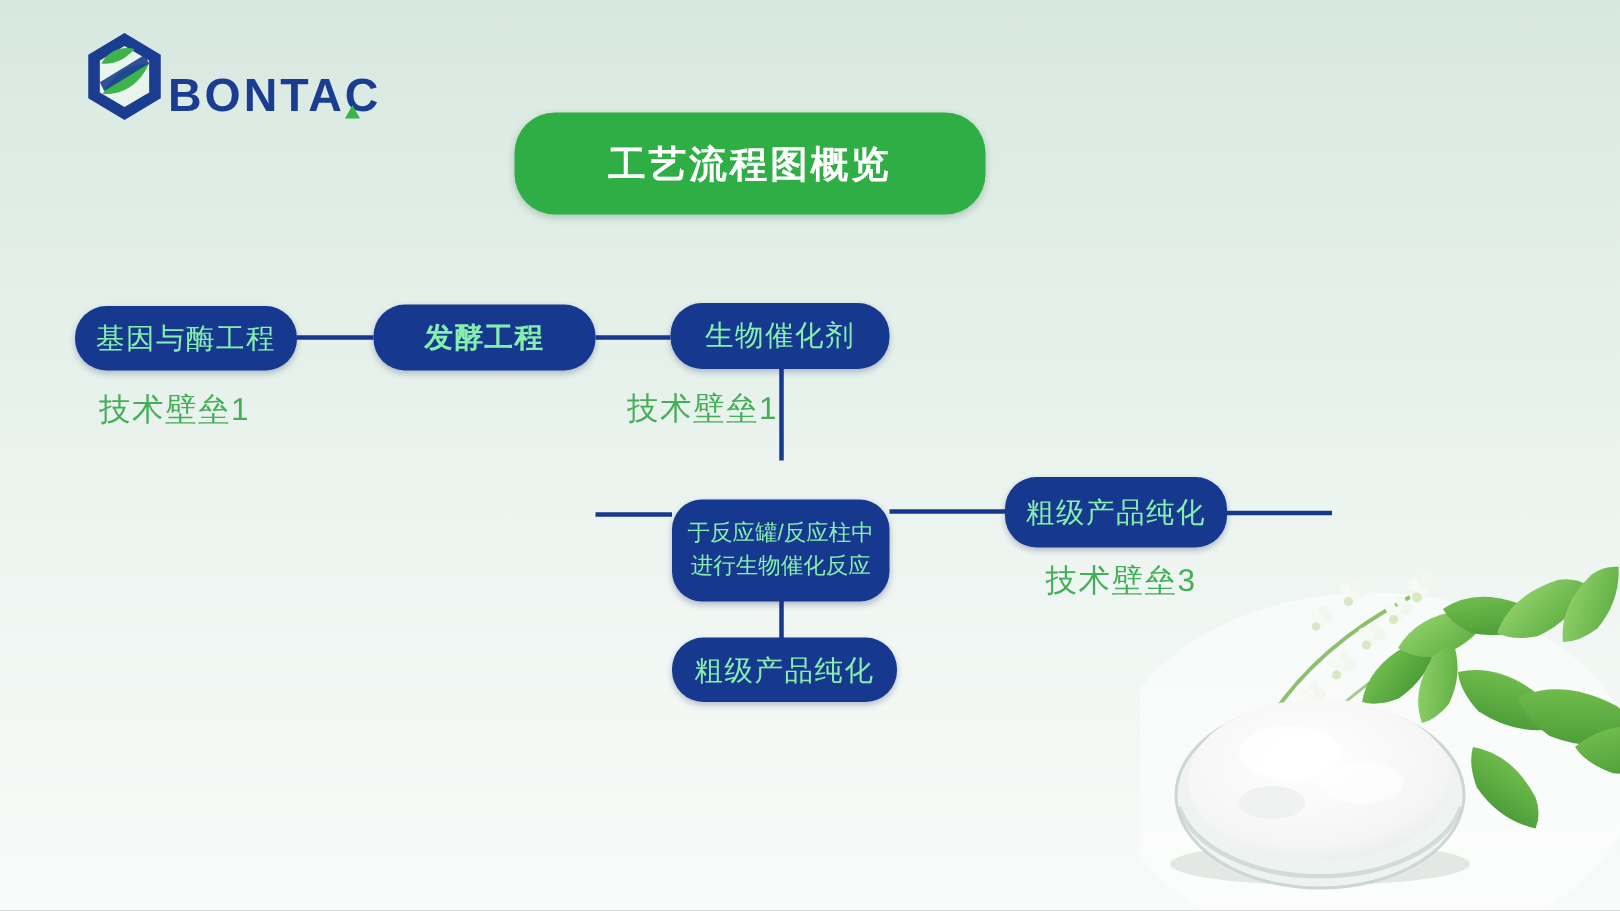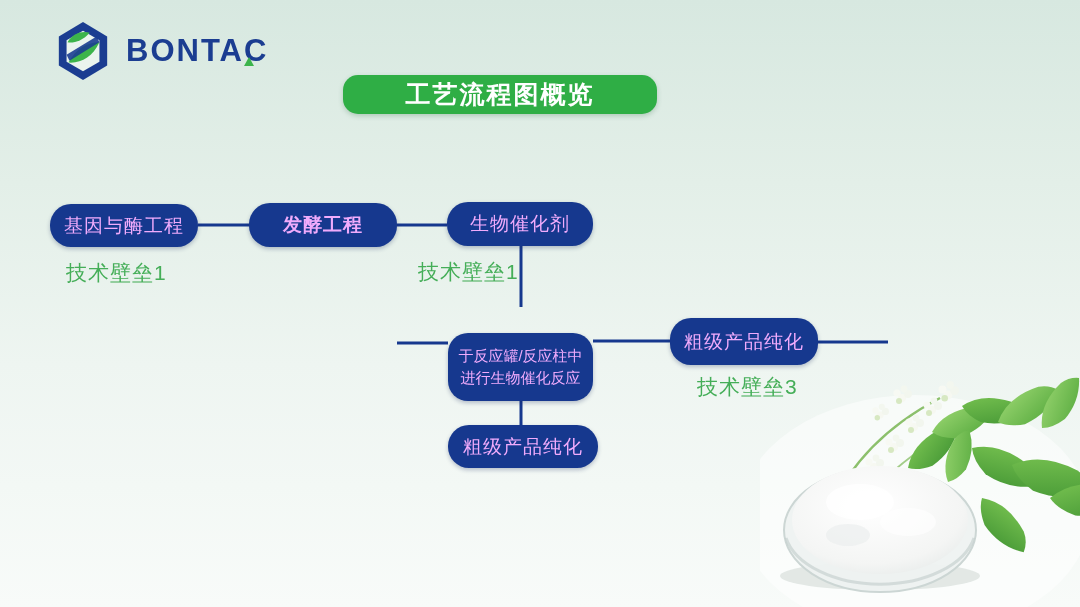--- a/index.html
+++ b/index.html
@@ -2,36 +2,36 @@
 <html style="--node-blue: #16388e; --brand-blue: #1b3d91; --title-green: #2fae45; --barrier-green: #45ae58; --leaf-green: #3cb44b;"><head>
 <meta charset="utf-8">
 <style>
   html,body{margin:0;padding:0;background:#ccc;}
   .canvas{
     position:relative;width:1080px;height:607px;overflow:hidden;
     font-family:"Liberation Sans",sans-serif;
     background:linear-gradient(180deg,#d7e8e0 0%,#e3efe8 30%,#eef5f1 60%,#f8fbf9 100%);
   }
   
-  .logo-wrap{position:absolute;left:54px;top:20px;display:flex;align-items:center;gap:14px;}
+  .logo-wrap{position:absolute;left:54px;top:20px;display:flex;align-items:flex-end;}
   .brand-text{position:relative;font-size:31px;font-weight:bold;color:var(--brand-blue,#1b3d91);letter-spacing:2px;}
   .brand-a-accent{position:absolute;left:118px;bottom:3px;width:0;height:0;
     border-left:5px solid transparent;border-right:5px solid transparent;
     border-bottom:9px solid var(--leaf-green,#3cb44b);}
   
   .title-pill{
-    position:absolute;left:343px;top:75px;width:314px;height:39px;
-    background:var(--title-green,#2fae45);border-radius:15px;
+    position:absolute;left:343px;top:75px;width:314px;height:68px;
+    background:var(--title-green,#2fae45);border-radius:27px;
     display:flex;align-items:center;justify-content:center;
     color:#fff;font-size:25px;font-weight:bold;letter-spacing:2px;
     box-shadow:0 2px 5px rgba(40,100,60,.25);
   }
   
   .node{
-    position:absolute;background:var(--node-blue,#16388e);color:#f0abfc;
+    position:absolute;background:var(--node-blue,#16388e);color:#86efac;
     border-radius:21px;display:flex;flex-direction:column;align-items:center;justify-content:center;
     text-align:left;font-size:19px;letter-spacing:1px;
     box-shadow:0 2px 4px rgba(20,40,90,.28);
   }
   #node-gene{left:50px;top:204px;width:148px;height:43px;}
   #node-fermentation{left:249px;top:203px;width:148px;height:44px;font-weight:bold;}
   #node-biocatalyst{left:447px;top:202px;width:146px;height:44px;}
   #node-pretreatment{left:249px;top:320px;width:148px;height:47px;font-size:20px;}
   #node-reactor{left:448px;top:306px;width:145px;height:68px;font-size:15px;line-height:1.45;border-radius:20px;letter-spacing:0;margin-top:27px;}
   #node-purification{left:670px;top:318px;width:148px;height:47px;}

